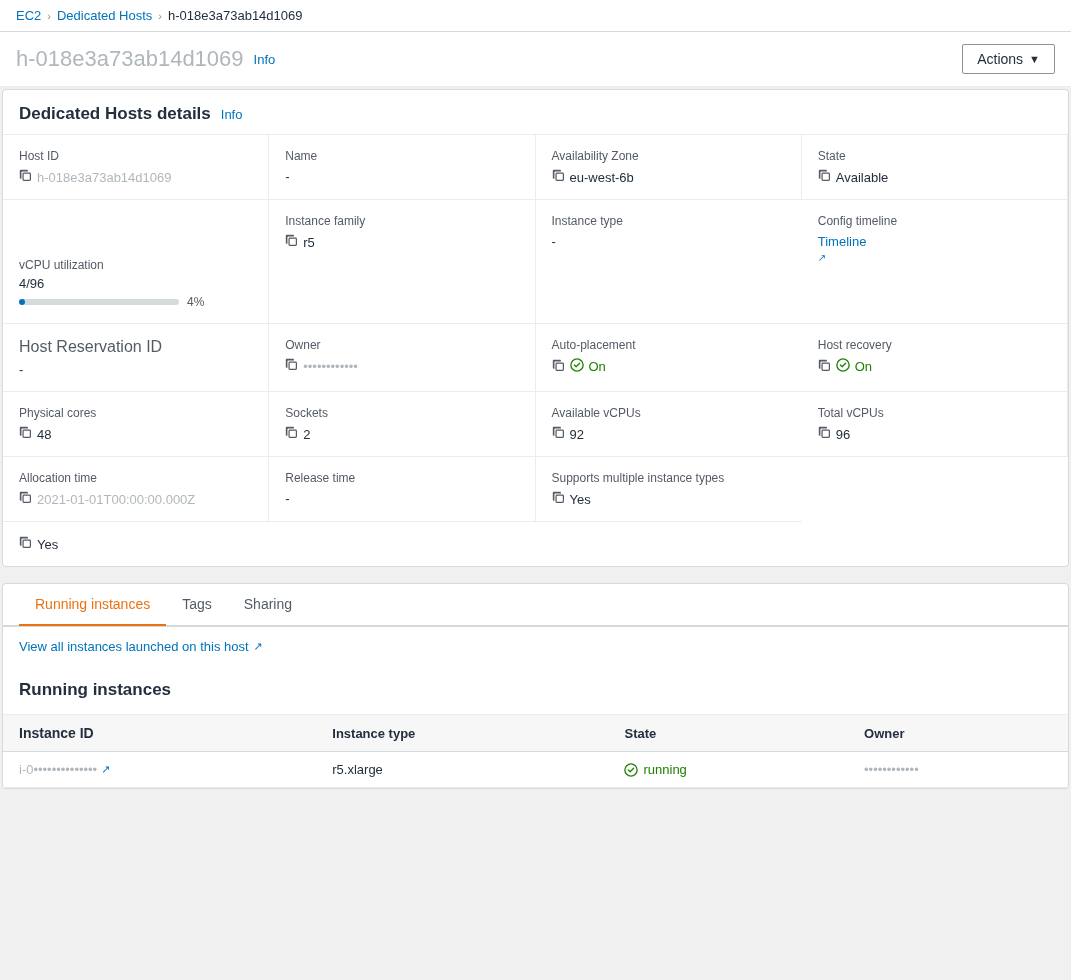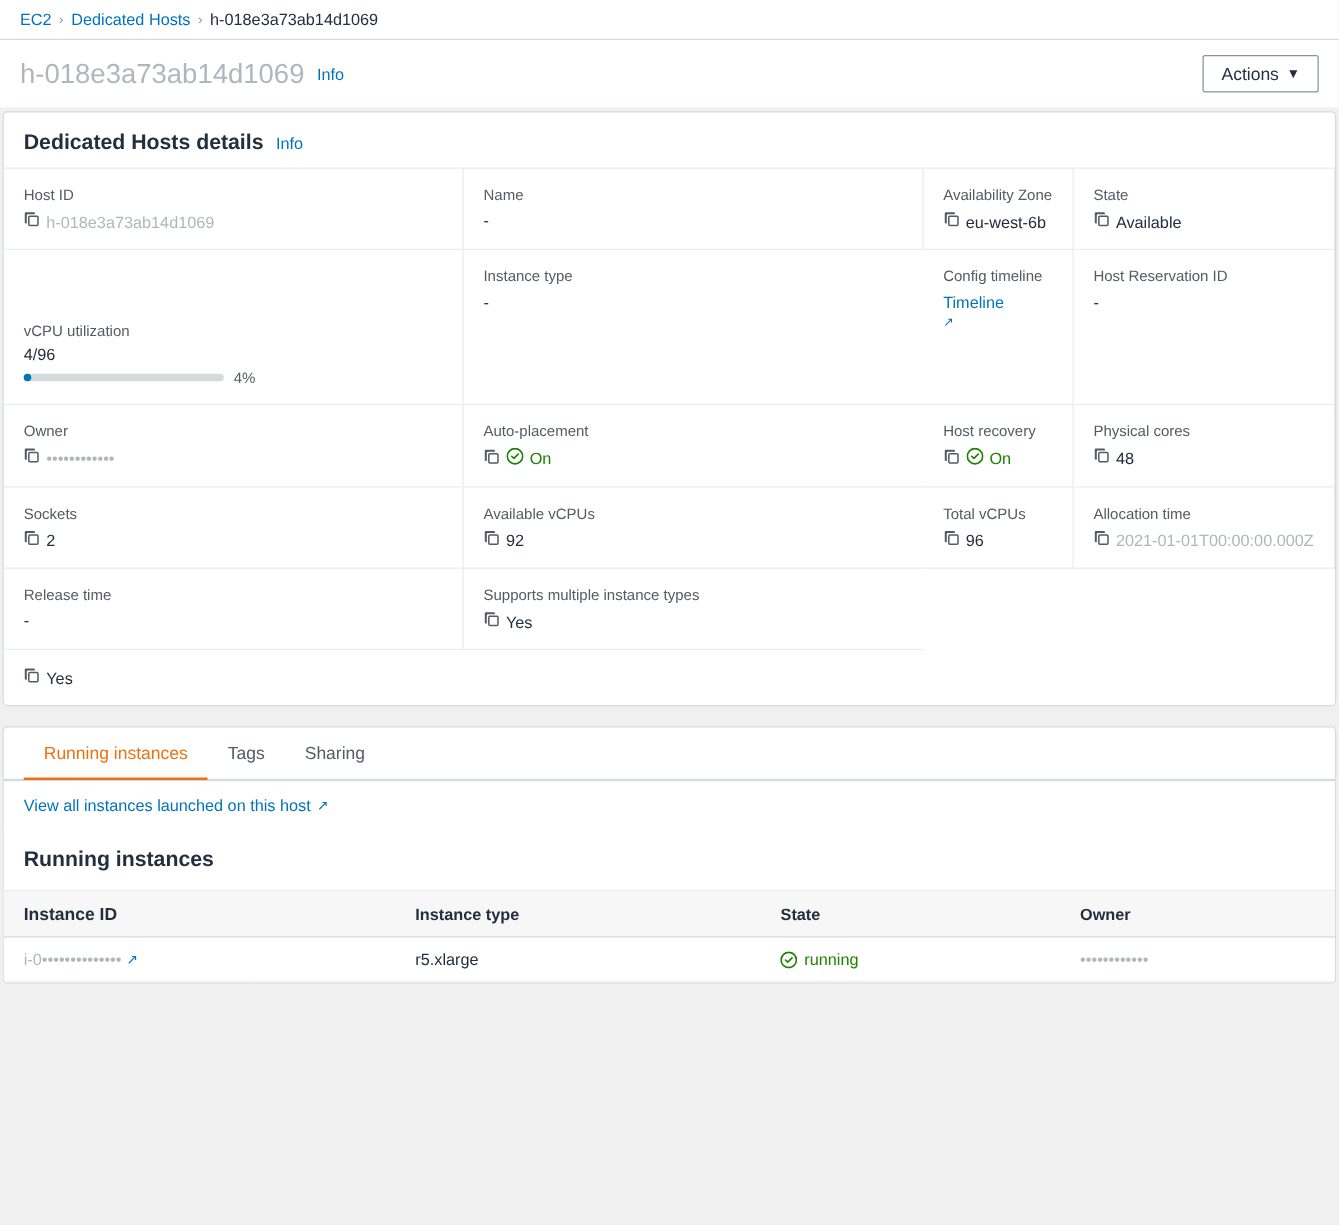--- a/index.html
+++ b/index.html
@@ -28,21 +28,21 @@
 </div>
 
 <div style="padding:2px;background:#f0f0f0;">
 
   <div style="background:#fff;border:1px solid #d5dbdb;border-radius:4px;margin-bottom:16px;">
     <div style="display:flex;align-items:center;gap:10px;padding:14px 16px 10px;border-bottom:1px solid #eaeded;">
       <span style="font-size:17px;font-weight:600;color:#232f3e;">Dedicated Hosts details</span>
       <a style="color:#0073bb;font-size:13px;text-decoration:none;">Info</a>
     </div>
 
-    <div style="display:grid;grid-template-columns:1fr 1fr;">
+    <div style="display:grid;grid-template-columns:1fr 1fr 1fr 1fr;">
 
       <div style="padding:14px 16px;border-right:1px solid #eaeded;border-bottom:1px solid #eaeded;">
         <div style="font-size:12px;color:#545b64;margin-bottom:6px;font-weight:500;">Host ID</div>
         <div style="font-size:13px;color:#232f3e;display:flex;align-items:center;gap:5px;">
           <span style="cursor:pointer;color:#545b64;">
             <svg width="13" height="13" viewBox="0 0 16 16" fill="currentColor">
                 <rect x="5" y="5" width="9" height="9" rx="1" fill="none" stroke="currentColor" stroke-width="1.5"></rect>
                 <path d="M3 1h7a1 1 0 011 1v1H4a1 1 0 00-1 1v8H2a1 1 0 01-1-1V2a1 1 0 011-1z"></path>
               </svg>
           </span>
@@ -86,36 +86,48 @@
         <div style="font-size:12px;color:#545b64;margin-bottom:4px;font-weight:500;margin-top:44px;">vCPU utilization</div>
         <div style="font-size:13px;color:#232f3e;margin-bottom:4px;">4/96</div>
         <div style="display:flex;align-items:center;gap:8px;">
           <div style="background:#d5dbdb;height:6px;border-radius:3px;width:160px;position:relative;">
             <div style="background:#0073bb;height:6px;border-radius:3px;width:4%;"></div>
           </div>
           <span style="font-size:12px;color:#545b64;">4%</span>
         </div>
       </div>
 
+      <div style="padding:14px 16px;border-right:1px solid #eaeded;border-bottom:1px solid #eaeded;">
+        <div style="font-size:12px;color:#545b64;margin-bottom:6px;font-weight:500;">Instance family</div>
+        <div style="font-size:13px;color:#232f3e;display:flex;align-items:center;gap:5px;">
+          <span style="cursor:pointer;color:#545b64;">
+            <svg width="13" height="13" viewBox="0 0 16 16" fill="currentColor">
+                <rect x="5" y="5" width="9" height="9" rx="1" fill="none" stroke="currentColor" stroke-width="1.5"></rect>
+                <path d="M3 1h7a1 1 0 011 1v1H4a1 1 0 00-1 1v8H2a1 1 0 01-1-1V2a1 1 0 011-1z"></path>
+              </svg>
+          </span>
+          <span>r5</span>
+        </div>
+      </div>
 
       <div style="padding:14px 16px;border-bottom:1px solid #eaeded;">
         <div style="font-size:12px;color:#545b64;margin-bottom:6px;font-weight:500;">Instance type</div>
         <div style="font-size:13px;color:#232f3e;">-</div>
       </div>
 
       <div style="padding:14px 16px;border-right:1px solid #eaeded;border-bottom:1px solid #eaeded;">
         <div style="font-size:12px;color:#545b64;margin-bottom:6px;font-weight:500;">Config timeline</div>
         <div style="font-size:13px;">
           <a style="color:#0073bb;text-decoration:none;display:flex;align-items:center;gap:4px;width:fit-content;">Timeline</a>
           <span style="color:#0073bb;font-size:10px;"> ↗</span>
         </div>
       </div>
 
       <div style="padding:14px 16px;border-right:1px solid #eaeded;border-bottom:1px solid #eaeded;">
-        <div style="font-size:12px;color:#545b64;margin-bottom:6px;font-weight:500;">Host Reservation ID</div>
+        <div style="font-size:16px;color:#545b64;margin-bottom:6px;font-weight:500;">Host Reservation ID</div>
         <div style="font-size:13px;color:#232f3e;">-</div>
       </div>
 
       <div style="padding:14px 16px;border-right:1px solid #eaeded;border-bottom:1px solid #eaeded;">
         <div style="font-size:12px;color:#545b64;margin-bottom:6px;font-weight:500;">Owner</div>
         <div style="font-size:13px;color:#232f3e;display:flex;align-items:center;gap:5px;">
           <span style="cursor:pointer;color:#545b64;">
             <svg width="13" height="13" viewBox="0 0 16 16" fill="currentColor">
                 <rect x="5" y="5" width="9" height="9" rx="1" fill="none" stroke="currentColor" stroke-width="1.5"></rect>
                 <path d="M3 1h7a1 1 0 011 1v1H4a1 1 0 00-1 1v8H2a1 1 0 01-1-1V2a1 1 0 011-1z"></path>

